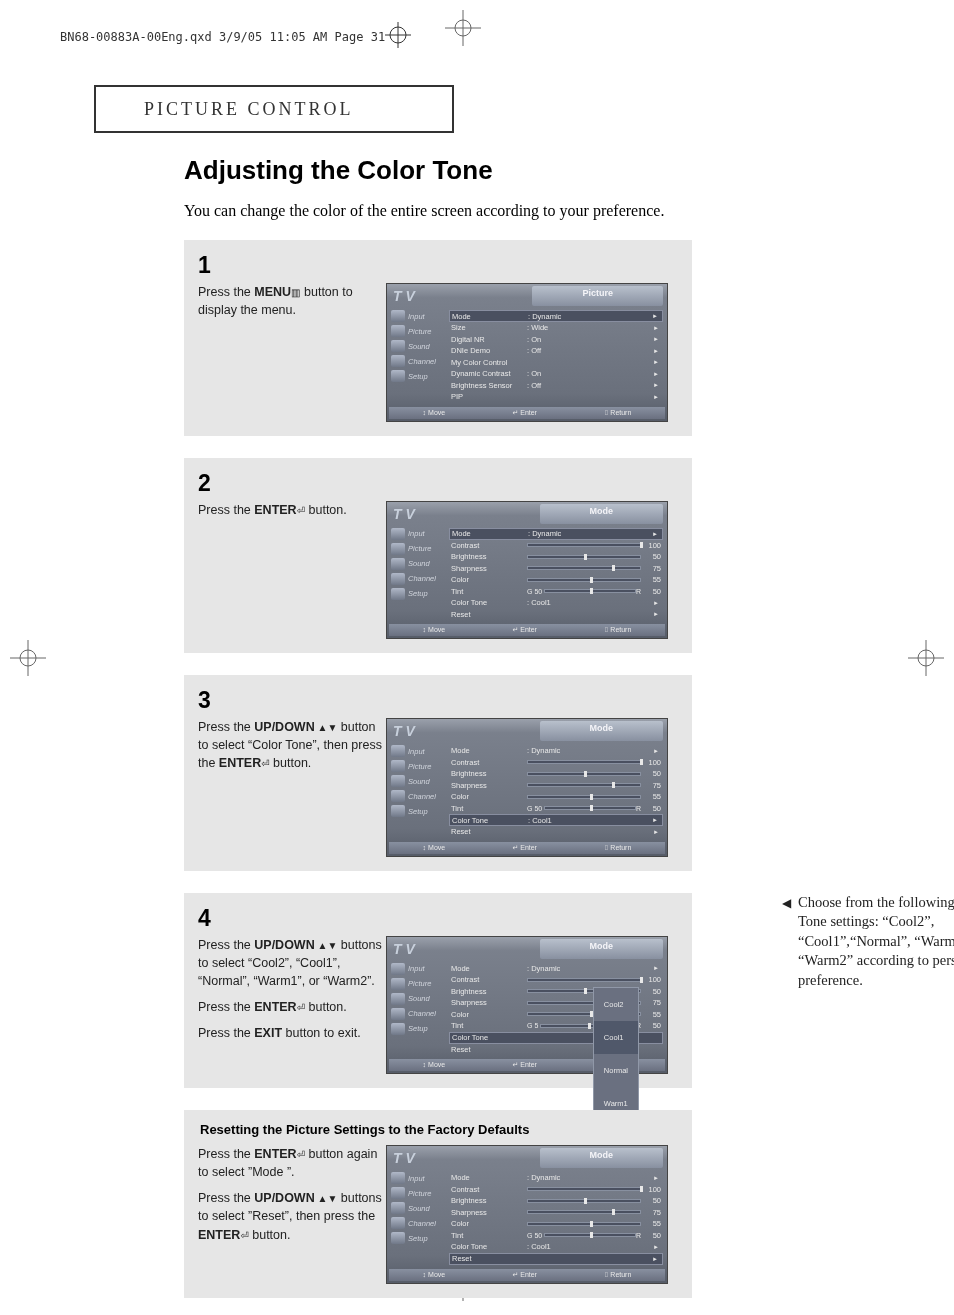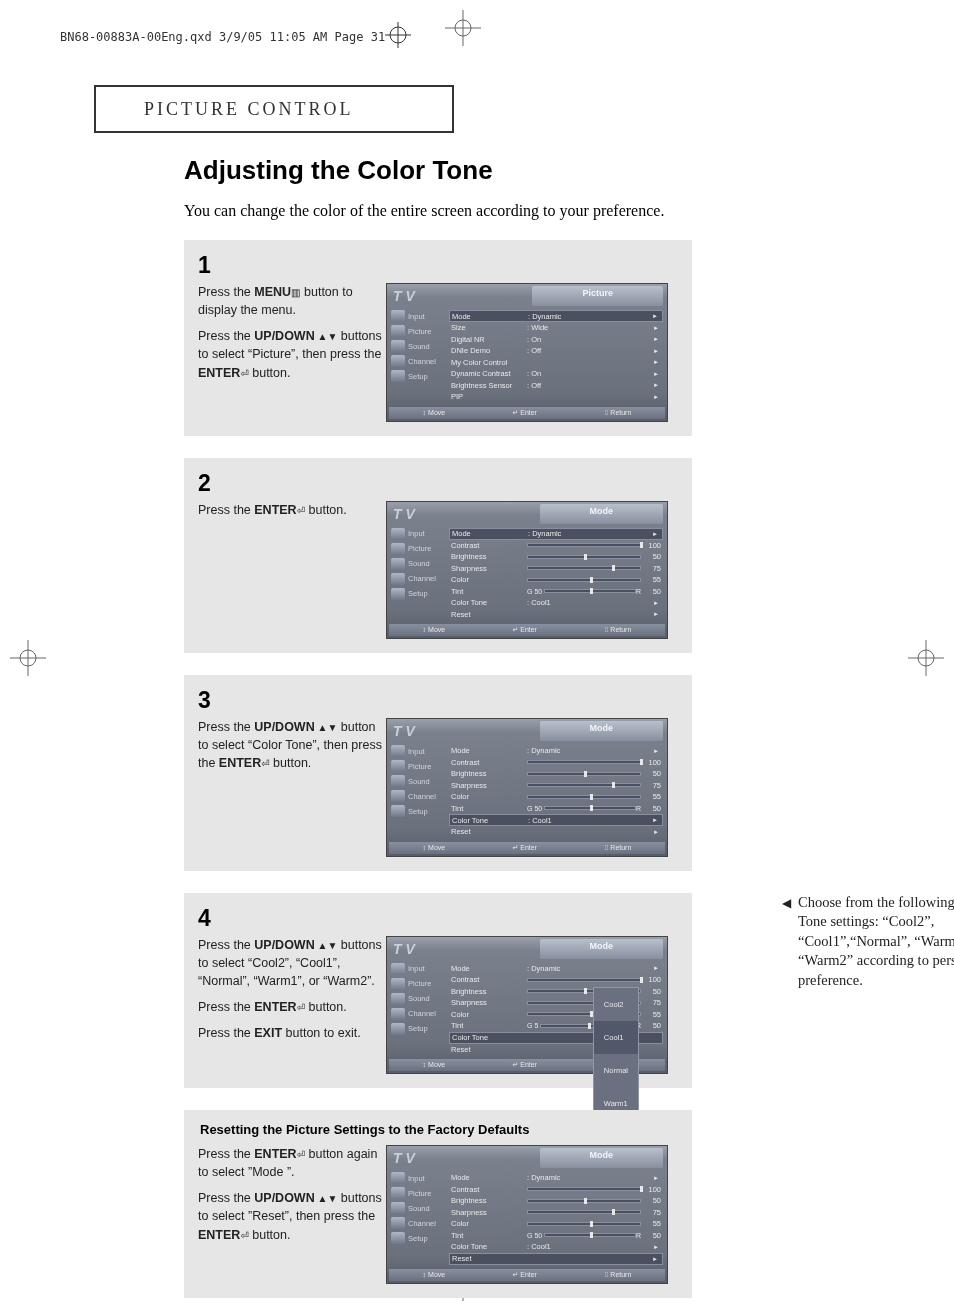--- a/index.html
+++ b/index.html
@@ -149,20 +149,21 @@
     display: flex;
     flex-direction: column;
     gap: 3px;
     padding: 2px;
   }
   .osd-nav-item {
     display: flex;
     align-items: center;
     gap: 3px;
     font-size: 7.5px;
+    font-style: italic;
     color: #d0d4dc;
   }
   .osd-nav-icon {
     width: 14px;
     height: 12px;
     border-radius: 2px;
     background: linear-gradient(#b0b8c8, #707888);
     flex-shrink: 0;
   }
   .osd-content {
@@ -289,21 +290,20 @@
   <div class="headline">Adjusting the Color Tone</div>
   <div class="subhead">You can change the color of the entire screen according to your preference.</div>
 
   <div class="steps">
 
     <div class="step">
       <div class="step-num">1</div>
       <div class="step-body">
         <div class="step-text">
           <p><span>Press the </span><b>MENU</b><span class="glyph">▥</span><span> button to display the menu.</span></p>
-          <p><span>Press the </span><b>UP/DOWN</b><span class="glyph"> ▲▼</span><span> buttons to select “Picture”, then press the </span><b>ENTER</b><span class="glyph">⏎</span><span> button.</span></p>
         </div>
         <div class="osd">
             <div class="osd-header">
               <span class="osd-tv">T V</span>
               <span class="osd-title">Picture</span>
             </div>
             <div class="osd-body">
               <div class="osd-nav">
                 <div class="osd-nav-item">
                   <span class="osd-nav-icon"></span>

